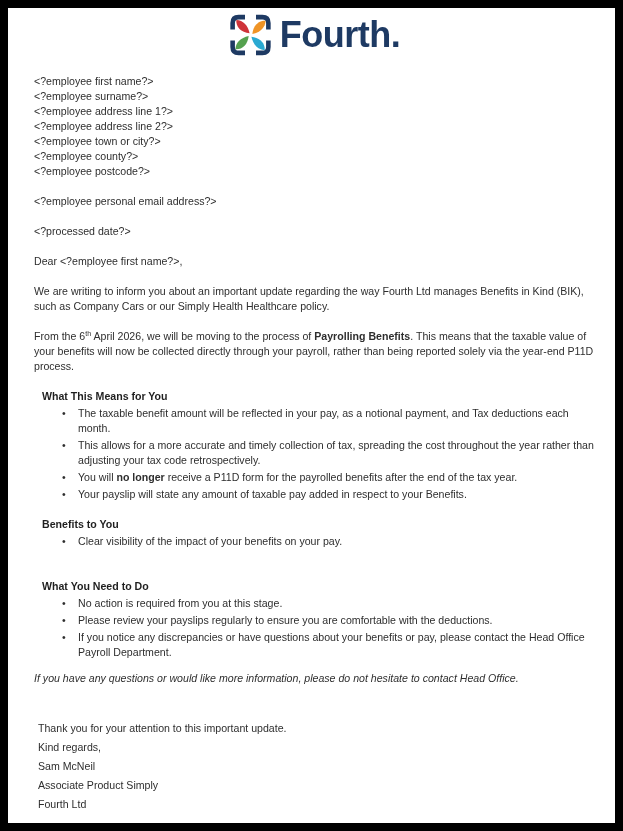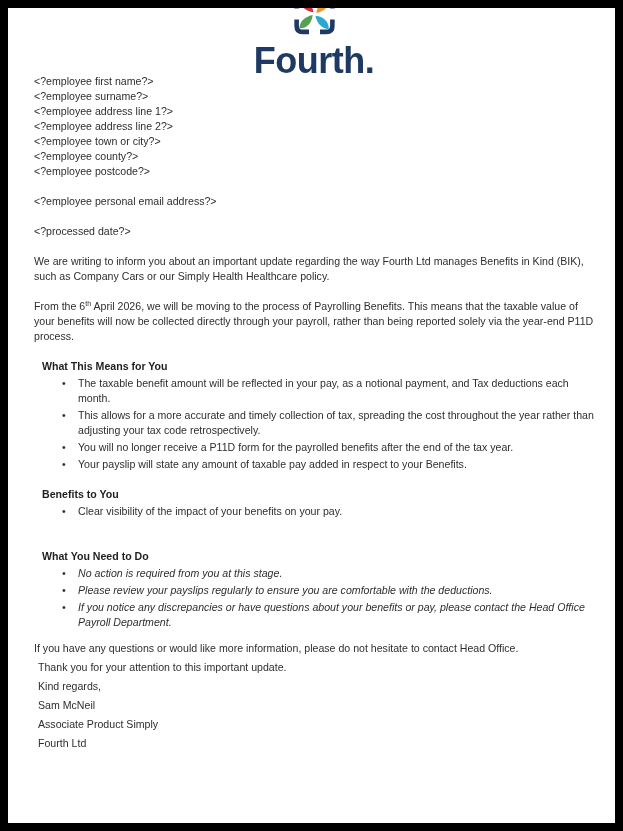--- a/index.html
+++ b/index.html
@@ -15,44 +15,44 @@
     width: 607px; height: 815px;
     background: #ffffff;
     padding: 3px 21px 0 26px;
     overflow: hidden;
     font-size: 10.6px;
     line-height: 15px;
     color: #2e2e2e;
   }
   .logo-row {
     display: flex; align-items: center; justify-content: center;
-    gap: 7px; height: 46px; margin: 1px 0 16px; flex-direction: column;
+    gap: 7px; height: 46px; margin: 1px 0 16px;
   }
   .logo-icon { width: 45px; height: 44px; flex: 0 0 auto; }
   .wordmark {
     font-size: 36px; font-weight: bold; color: #1e3a63;
     letter-spacing: -0.5px; line-height: 1;
   }
   p { margin: 0 0 15px; }
   .addr { margin: 0 0 15px; }
   .addr div { margin: 0; }
   .sec-h { font-weight: bold; color: #1f1f1f; margin: 0 8px 2px; }
   ul { list-style: none; margin: 0 0 15px; padding: 0 0 0 44px; }
   li { position: relative; margin: 0 0 2px; }
   li::before {
     content: "\2022";
     position: absolute; left: -16px; top: 0;
     color: #2e2e2e;
   }
   ul.gap-lg { margin-bottom: 30px; }
-  ul.gap-sm { margin-bottom: 11px; font-style: italic; }
-  .questions { margin-bottom: 4px; }
+  ul.gap-sm { margin-bottom: 11px; }
+  .questions { margin-bottom: 35px; font-style: italic; }
   .sig div { margin: 4px; }
   sup { font-size: 7px; line-height: 0; vertical-align: 4px; }
-  strong { font-weight: normal; }
+  strong { font-weight: bold; }
 </style>
 </head>
 <body>
 
 <div class="sheet">
 
   <div class="logo-row">
     <svg class="logo-icon" viewBox="0 0 48 48" aria-hidden="true">
       <g fill="none" stroke="#1e3a63" stroke-width="5">
         <path d="M4.5,18 L4.5,11 Q4.5,4.5 11,4.5 L18,4.5"></path>
@@ -75,20 +75,21 @@
     <div>&lt;?employee address line 2?&gt;</div>
     <div>&lt;?employee town or city?&gt;</div>
     <div>&lt;?employee county?&gt;</div>
     <div>&lt;?employee postcode?&gt;</div>
   </div>
 
   <p>&lt;?employee personal email address?&gt;</p>
 
   <p>&lt;?processed date?&gt;</p>
 
+  <p>Dear &lt;?employee first name?&gt;,</p>
 
   <p>We are writing to inform you about an important update regarding the way Fourth Ltd manages Benefits in Kind (BIK), such as Company Cars or our Simply Health Healthcare policy.</p>
 
   <p><span>From the 6</span><sup>th</sup><span> April 2026, we will be moving to the process of </span><strong>Payrolling Benefits</strong><span>. This means that the taxable value of your benefits will now be collected directly through your payroll, rather than being reported solely via the year-end P11D process.</span></p>
 
   <p class="sec-h">What This Means for You</p>
   <ul>
     <li>The taxable benefit amount will be reflected in your pay, as a notional payment, and Tax deductions each month.</li>
     <li>This allows for a more accurate and timely collection of tax, spreading the cost throughout the year rather than adjusting your tax code retrospectively.</li>
     <li><span>You will </span><strong>no longer</strong><span> receive a P11D form for the payrolled benefits after the end of the tax year.</span></li>

